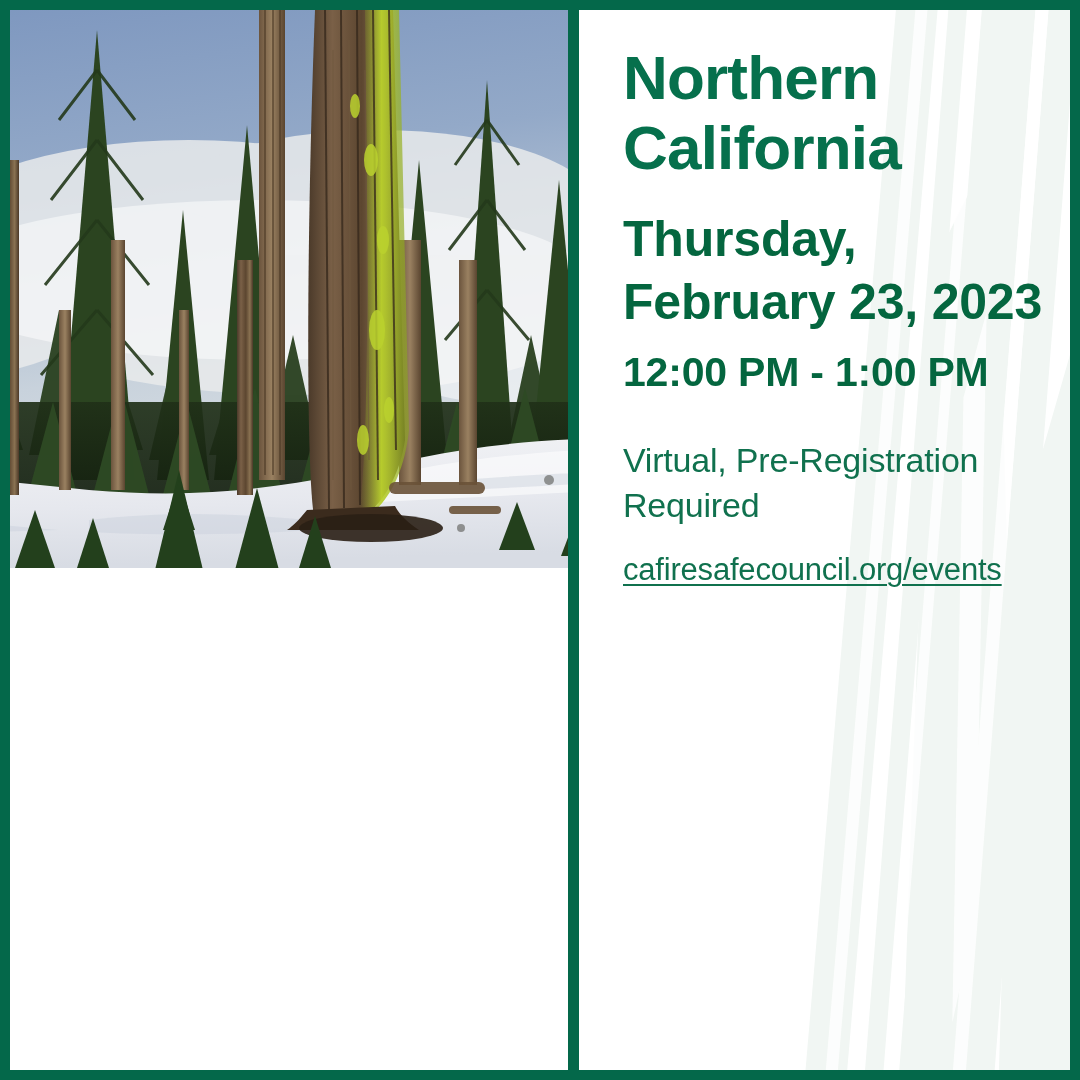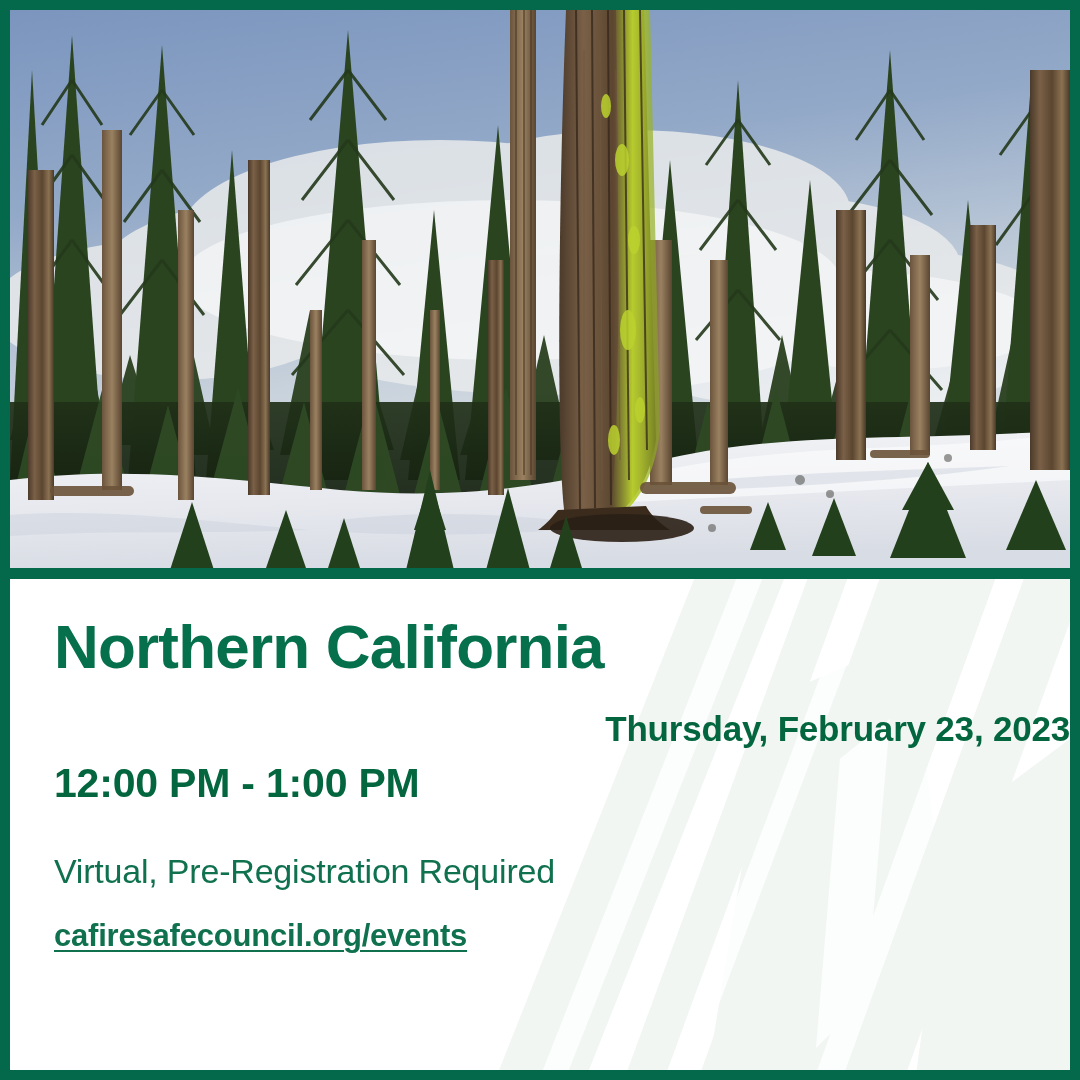--- a/index.html
+++ b/index.html
@@ -16,21 +16,21 @@
     position:relative;
     width:1080px; height:1080px;
     background:#04684A;          
     padding:10px;
   }
   .flyer-inner{
     position:relative;
     width:100%; height:100%;
     background:#ffffff;
     display:flex;
-    flex-direction:column;
+    flex-direction:row;
     overflow:hidden;
   }
 
   
   .photo{
     position:relative;
     width:100%;
     height:558px;
     flex:0 0 558px;
     overflow:hidden;
@@ -70,48 +70,47 @@
     font-size:62px;
     font-weight:700;
     line-height:1.13;
     letter-spacing:-0.8px;
     max-width:900px;
   }
   .title .line{ display:block; }
 
   .date{
     color:#04663F;
-    font-size:35px;
+    font-size:50px;
     font-weight:700;
     letter-spacing:-0.2px;
     margin-top:25px;
     line-height:1.25;
-    text-align:right;
   }
   .time{
     color:#04663F;
     font-size:41px;
     font-weight:700;
     letter-spacing:-0.2px;
-    margin-top:7px;
+    margin-top:14px;
     line-height:1.25;
   }
   .format{
     color:#10714E;
     font-size:34px;
     font-weight:400;
     letter-spacing:-0.2px;
     margin-top:40px;
     line-height:1.3;
   }
   .link{
     display:inline-block;
     color:#10714E;
     font-size:31px;
-    font-weight:700;
+    font-weight:400;
     letter-spacing:-0.2px;
     margin-top:25px;
     text-decoration:underline;
     text-underline-offset:4px;
     text-decoration-thickness:2px;
     cursor:pointer;
   }
 </style>
 </head>
 <body>

